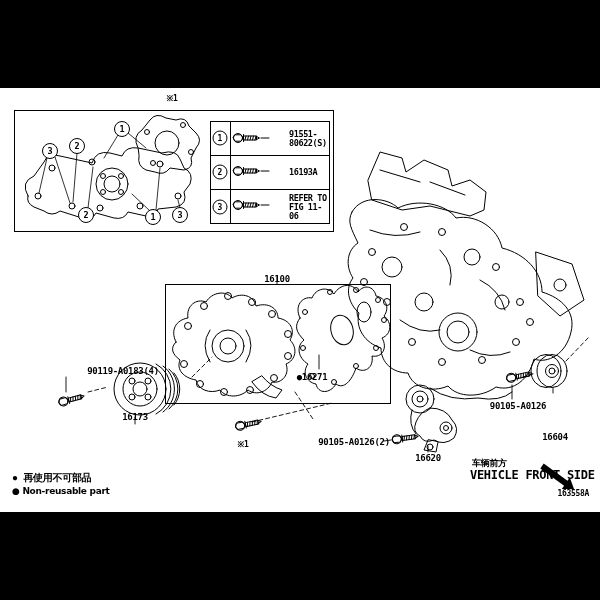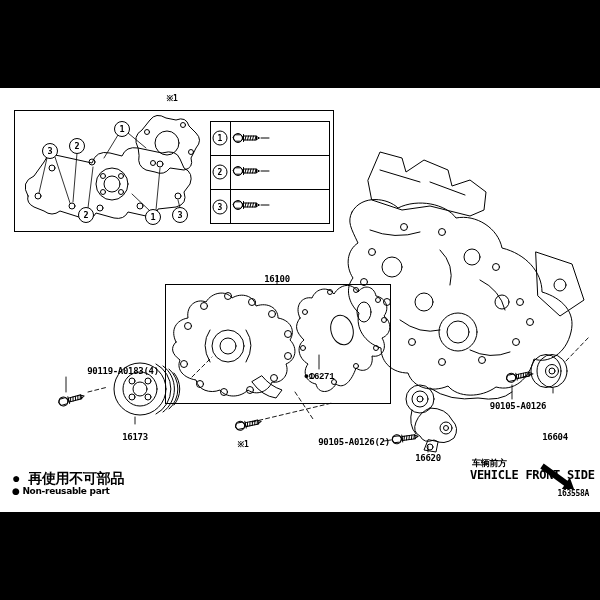--- a/index.html
+++ b/index.html
@@ -238,48 +238,52 @@
 </svg>
 
 <div class="frame" style="left:14px;top:110px;width:318px;height:120px;"></div>
 <div class="frame" style="left:165px;top:284px;width:224px;height:118px;"></div>
 
 <div class="ptable">
   <div class="prow">
     <div class="pnum">
         <span class="ncirc" style="left:9px;top:16px;">1</span>
       </div>
+    <div class="ppart">91551-80622(S)</div>
   </div>
   <div class="prow">
     <div class="pnum">
         <span class="ncirc" style="left:9px;top:16px;">2</span>
       </div>
+    <div class="ppart">16193A</div>
   </div>
   <div class="prow">
     <div class="pnum">
         <span class="ncirc" style="left:9px;top:17px;">3</span>
       </div>
+    <div class="ppart">REFER TO
+FIG 11-06</div>
   </div>
 </div>
 
 <span class="callout" style="left:122px;top:129px;">1</span>
 <span class="callout" style="left:50px;top:151px;">3</span>
 <span class="callout" style="left:77px;top:146px;">2</span>
 <span class="callout" style="left:86px;top:215px;">2</span>
 <span class="callout" style="left:153px;top:217px;">1</span>
 <span class="callout" style="left:180px;top:215px;">3</span>
 
 <span class="lbl small" style="left:172px;top:94px;">※1</span>
 <span class="lbl" style="left:277px;top:274px;">16100</span>
-<span class="lbl" style="left:319px;top:372px;font-family:Liberation Mono, monospace;">●16271</span>
+<span class="lbl" style="left:312px;top:372px;">●16271</span>
 <span class="lbl" style="left:99px;top:366px;margin-left:24px;">90119-A0183(4)</span>
-<span class="lbl" style="left:135px;top:432px;">16173</span>
+<span class="lbl" style="left:135px;top:412px;">16173</span>
 <span class="lbl small" style="left:243px;top:440px;">※1</span>
 <span class="lbl" style="left:354px;top:437px;">90105-A0126(2)</span>
 <span class="lbl" style="left:428px;top:453px;">16620</span>
 <span class="lbl" style="left:518px;top:401px;">90105-A0126</span>
 <span class="lbl" style="left:555px;top:384px;margin-top:48px;">16604</span>
 
-<span class="lbl left cjk" style="left:12px;top:474px;font-size:14px;">● 再使用不可部品</span>
+<span class="lbl left cjk" style="left:12px;top:474px;font-size:10px;">● 再使用不可部品</span>
 <span class="lbl left" style="left:12px;top:486px;font-family:'DejaVu Sans',sans-serif;">● Non-reusable part</span>
 <span class="lbl left cjk" style="left:472px;top:459px;font-size:9px;">车辆前方</span>
 <span class="lbl left tiny" style="left:470px;top:470px;">VEHICLE FRONT SIDE</span>
 <span class="lbl right" style="left:589px;top:489px;font-size:8px;font-weight:bold;">163558A</span>
 
 </body></html>

